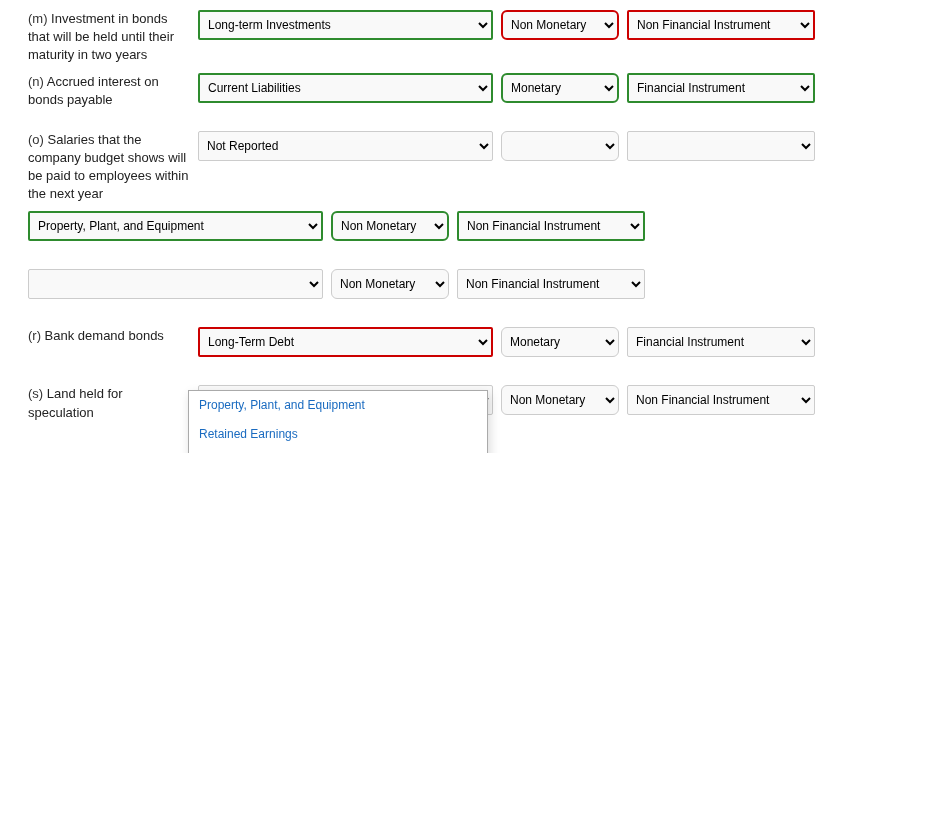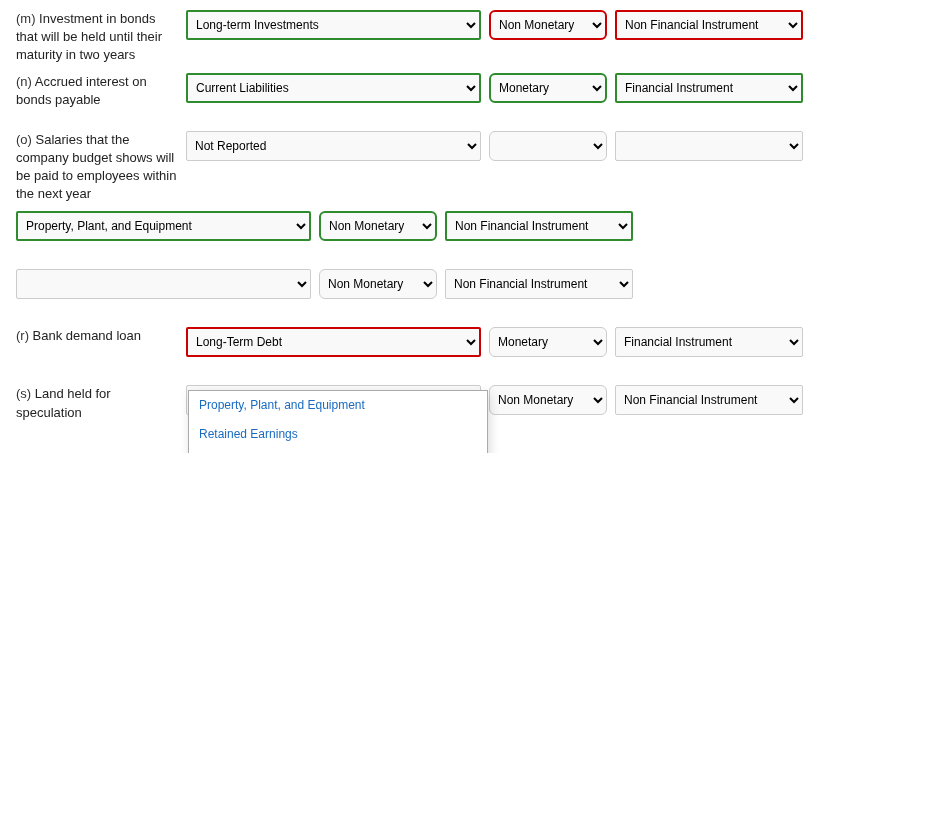--- a/index.html
+++ b/index.html
@@ -3,21 +3,21 @@
   <meta charset="utf-8">
   <style>
     * { box-sizing: border-box; margin: 0; padding: 0; }
     body {
       font-family: Arial, sans-serif;
       font-size: 13px;
       background: #fff;
       color: #222;
     }
     .container {
-      padding: 10px 16px;
+      padding: 10px 28px;
       position: relative;
     }
     .row {
       display: flex;
       align-items: flex-start;
       margin-bottom: 8px;
       min-height: 50px;
     }
     .label-col {
       width: 170px;
@@ -147,21 +147,21 @@
       <div class="option">Not Reported</div>
     </div>
     <div class="row">
       <div class="selects-col">
         <select class="select-main border-normal"><option value=""></option><option value="Property, Plant, and Equipment">Property, Plant, and Equipment</option><option value="Retained Earnings">Retained Earnings</option><option value="Intangible Assets">Intangible Assets</option><option value="Long-term Investments">Long-term Investments</option><option value="Contributed Surplus">Contributed Surplus</option><option value="Current Assets">Current Assets</option><option value="Accumulated Other Comprehensive Income">Accumulated Other Comprehensive Income</option><option value="Capital Shares">Capital Shares</option><option value="Current Liabilities">Current Liabilities</option><option value="Long-Term Debt">Long-Term Debt</option><option value="Other Assets">Other Assets</option><option value="Not Reported">Not Reported</option></select>
         <select class="select-monetary border-normal"><option value=""></option><option value="Monetary">Monetary</option><option value="Non Monetary" selected="">Non Monetary</option></select>
         <select class="select-instrument border-normal"><option value=""></option><option value="Financial Instrument">Financial Instrument</option><option value="Non Financial Instrument" selected="">Non Financial Instrument</option></select>
       </div>
     </div>
     <div class="row">
-      <div class="label-col"><span class="label-letter">(r) </span><span class="row-description">Bank demand loan</span></div>
+      <div class="label-col"><span class="label-letter">(r) </span><span class="row-description">Bank demand bonds</span></div>
       <div class="selects-col">
         <select class="select-main border-red"><option value=""></option><option value="Property, Plant, and Equipment">Property, Plant, and Equipment</option><option value="Retained Earnings">Retained Earnings</option><option value="Intangible Assets">Intangible Assets</option><option value="Long-term Investments">Long-term Investments</option><option value="Contributed Surplus">Contributed Surplus</option><option value="Current Assets">Current Assets</option><option value="Accumulated Other Comprehensive Income">Accumulated Other Comprehensive Income</option><option value="Capital Shares">Capital Shares</option><option value="Current Liabilities">Current Liabilities</option><option value="Long-Term Debt" selected="">Long-Term Debt</option><option value="Other Assets">Other Assets</option><option value="Not Reported">Not Reported</option></select>
         <select class="select-monetary border-normal"><option value=""></option><option value="Monetary" selected="">Monetary</option><option value="Non Monetary">Non Monetary</option></select>
         <select class="select-instrument border-normal"><option value=""></option><option value="Financial Instrument" selected="">Financial Instrument</option><option value="Non Financial Instrument">Non Financial Instrument</option></select>
       </div>
     </div>
     <div class="row">
       <div class="label-col"><span class="label-letter">(s) </span><span class="row-description">Land held for speculation</span></div>
       <div class="selects-col">
         <select class="select-main border-normal"><option value=""></option><option value="Property, Plant, and Equipment" selected="">Property, Plant, and Equipment</option><option value="Retained Earnings">Retained Earnings</option><option value="Intangible Assets">Intangible Assets</option><option value="Long-term Investments">Long-term Investments</option><option value="Contributed Surplus">Contributed Surplus</option><option value="Current Assets">Current Assets</option><option value="Accumulated Other Comprehensive Income">Accumulated Other Comprehensive Income</option><option value="Capital Shares">Capital Shares</option><option value="Current Liabilities">Current Liabilities</option><option value="Long-Term Debt">Long-Term Debt</option><option value="Other Assets">Other Assets</option><option value="Not Reported">Not Reported</option></select>

